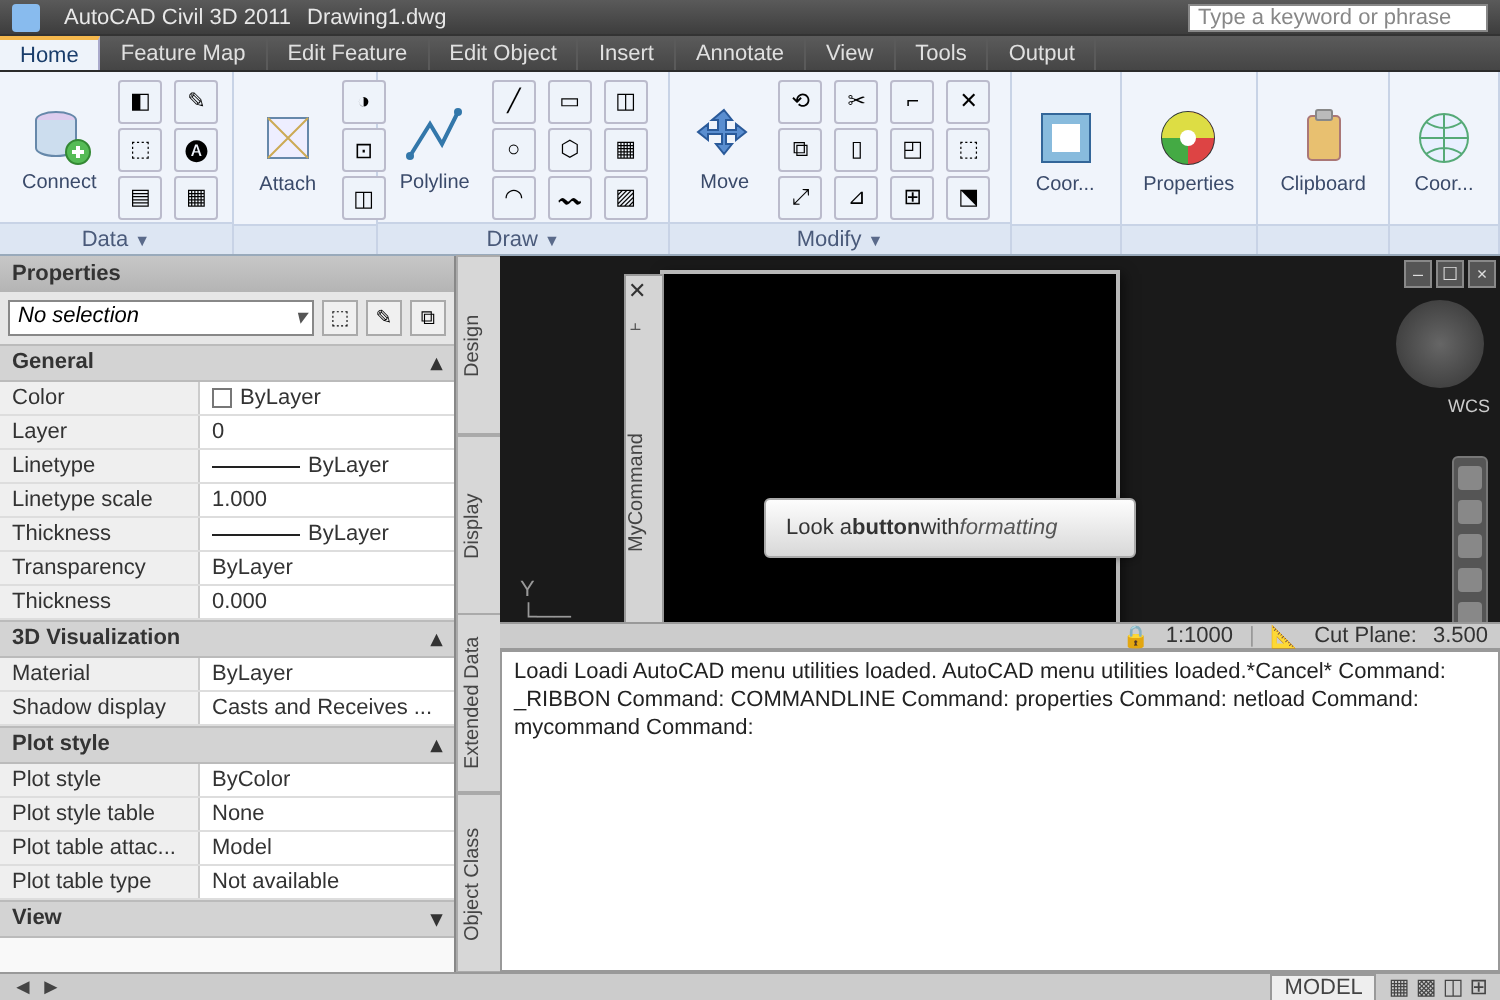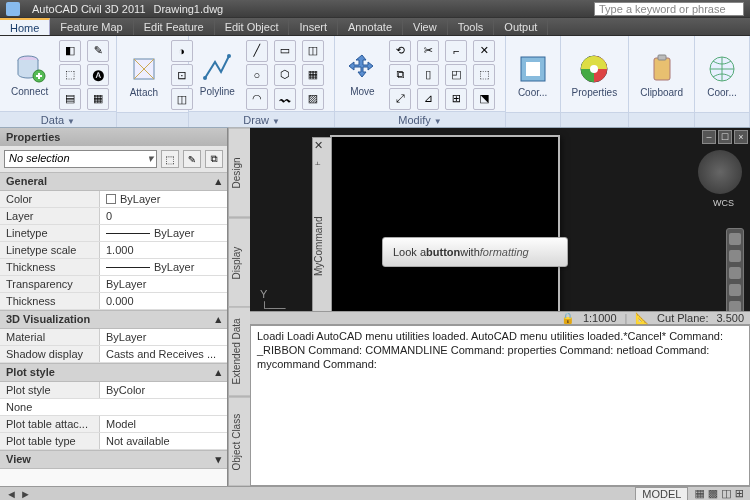--- a/index.html
+++ b/index.html
@@ -32,30 +32,30 @@
   .prop-row{display:flex;border-bottom:1px solid #ddd;}
   .prop-key{width:100px;padding:2px 6px;background:#efefef;color:#333;border-right:1px solid #ccc;}
   .prop-val{flex:1;padding:2px 6px;background:#fff;color:#333;display:flex;align-items:center;gap:4px;}
   .swatch{width:10px;height:10px;border:1px solid #777;display:inline-block;background:#fff;}
   .vertical-tabs{position:absolute;left:228px;top:128px;bottom:14px;width:22px;display:flex;flex-direction:column;}
   .vtab{flex:1;background:#d7d7d7;border:1px solid #aaa;border-left:none;writing-mode:vertical-rl;transform:rotate(180deg);text-align:center;padding:6px 2px;color:#454545;font-size:10px;}
   .canvas{position:absolute;left:250px;right:0;top:128px;bottom:175px;background:#1a1a1a;}
   .canvas-corner{position:absolute;top:2px;right:2px;display:flex;gap:2px;}
   .canvas-corner div{width:14px;height:14px;background:#555;border:1px solid #888;display:flex;align-items:center;justify-content:center;color:#ddd;font-size:9px;}
   .viewcube{position:absolute;top:22px;right:8px;width:44px;height:44px;border-radius:50%;background:radial-gradient(#666,#333);}
-  .wcs-label{position:absolute;top:70px;right:16px;color:#ccc;font-size:9px;}
+  .wcs-label{position:absolute;top:70px;right:5px;color:#ccc;font-size:9px;}
   .navbar{position:absolute;top:100px;right:6px;width:18px;background:#555;border:1px solid #777;border-radius:3px;padding:4px 0;display:flex;flex-direction:column;gap:5px;align-items:center;}
   .navbar div{width:12px;height:12px;background:#888;border-radius:2px;}
   .ucs{position:absolute;left:10px;bottom:10px;color:#999;font-size:12px;}
   .floating-tool{position:absolute;left:330px;top:135px;width:230px;height:223px;background:#000;border:2px solid #b8b8b8;box-shadow:2px 2px 6px rgba(0,0,0,.5);}
   .floating-tool .tool-titlebar{position:absolute;left:-20px;top:0;bottom:0;width:20px;background:#d4d4d4;border:1px solid #999;display:flex;}
   .floating-tool .tool-title-text{writing-mode:vertical-rl;transform:rotate(180deg);text-align:center;flex:1;font-size:10px;color:#444;padding:4px 0;}
   .floating-tool .close-x{position:absolute;left:-18px;top:2px;color:#333;font-size:11px;}
   .floating-tool .pin-icon{position:absolute;left:-17px;top:20px;color:#555;font-size:9px;}
-  .tooltip-btn{position:absolute;top:100px;left:50px;right:-10px;height:30px;background:linear-gradient(#fdfdfd,#d8d8d8);border:1px solid #aaa;border-radius:3px;display:flex;align-items:center;padding:0 10px;color:#333;box-shadow:0 1px 3px rgba(0,0,0,.3);}
+  .tooltip-btn{position:absolute;top:112px;left:50px;right:-10px;height:30px;background:linear-gradient(#fdfdfd,#d8d8d8);border:1px solid #aaa;border-radius:3px;display:flex;align-items:center;padding:0 10px;color:#333;box-shadow:0 1px 3px rgba(0,0,0,.3);}
   .tooltip-btn i{font-style:italic;color:#555;}
   .statusbar-row{position:absolute;right:0;top:311px;height:14px;left:250px;background:#ccc;border-top:1px solid #999;border-bottom:1px solid #999;display:flex;justify-content:flex-end;align-items:center;gap:8px;padding:0 6px;font-size:10px;color:#333;}
   .statusbar-row .sep{color:#999;}
   .cmdwin{position:absolute;left:250px;right:0;top:325px;bottom:14px;background:#fff;border:1px solid #999;font-family:Liberation Sans, sans-serif;font-size:11px;padding:3px 6px;color:#222;line-height:14px;overflow:hidden;}
   .bottom-status{position:absolute;left:0;right:0;bottom:0;height:14px;background:#ccc;border-top:1px solid #999;display:flex;align-items:center;gap:6px;padding:0 6px;font-size:9px;color:#444;}
   .bottom-status .tab-mini{background:#eee;border:1px solid #999;padding:0 6px;}
   .prop-val .line-sample{display:inline-block;width:44px;border-top:1px solid #222;}
   svg.icon-svg{width:100%;height:100%;}
   .icon-btn-pal{width:18px;height:18px;border:1px solid #aaa;background:#f0f0f0;display:flex;align-items:center;justify-content:center;font-size:10px;}
 </style>
@@ -334,20 +334,21 @@
           <span>Plot style</span>
           <span>▴</span>
         </div>
         <div class="prop-row">
           <div class="prop-key">Plot style</div>
           <div class="prop-val">
             <span>ByColor</span>
           </div>
         </div>
         <div class="prop-row">
+          <div class="prop-key">Plot style table</div>
           <div class="prop-val">
             <span>None</span>
           </div>
         </div>
         <div class="prop-row">
           <div class="prop-key">Plot table attac...</div>
           <div class="prop-val">
             <span>Model</span>
           </div>
         </div>

